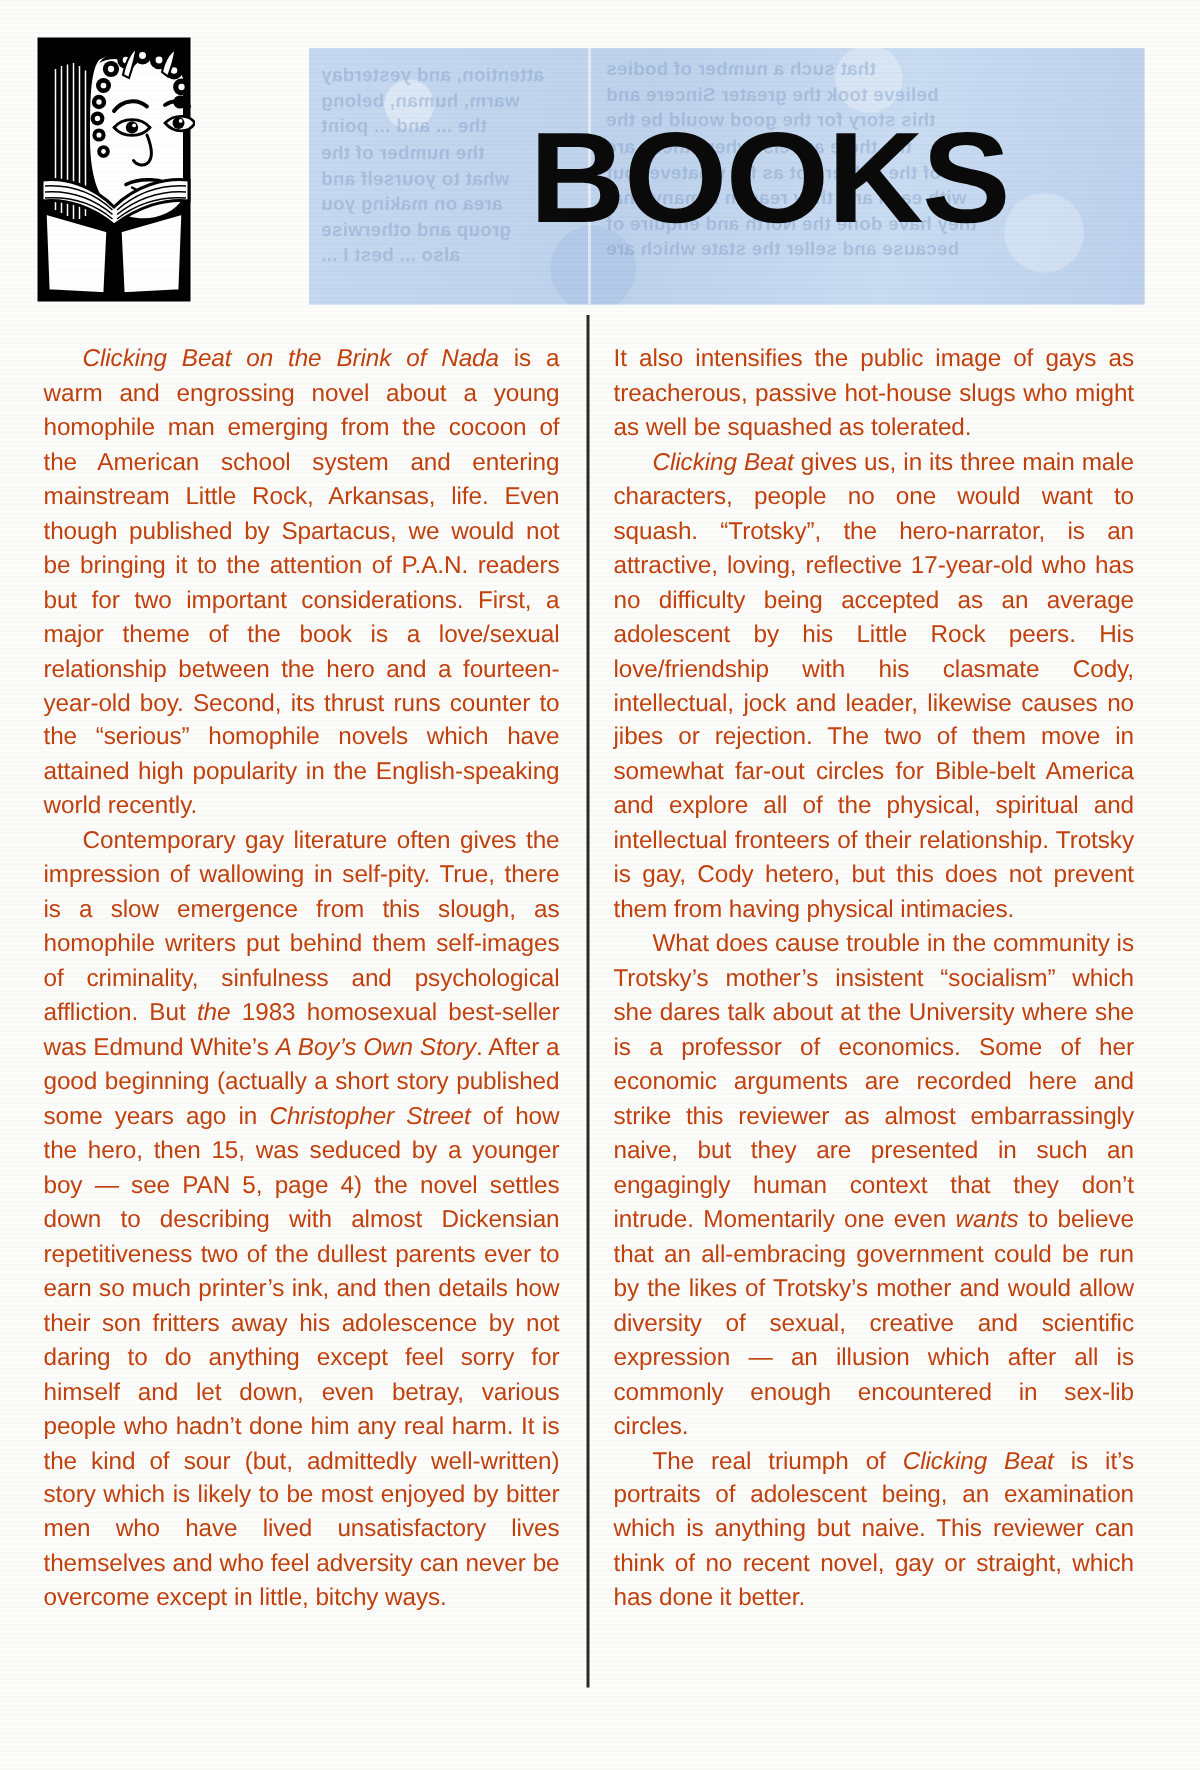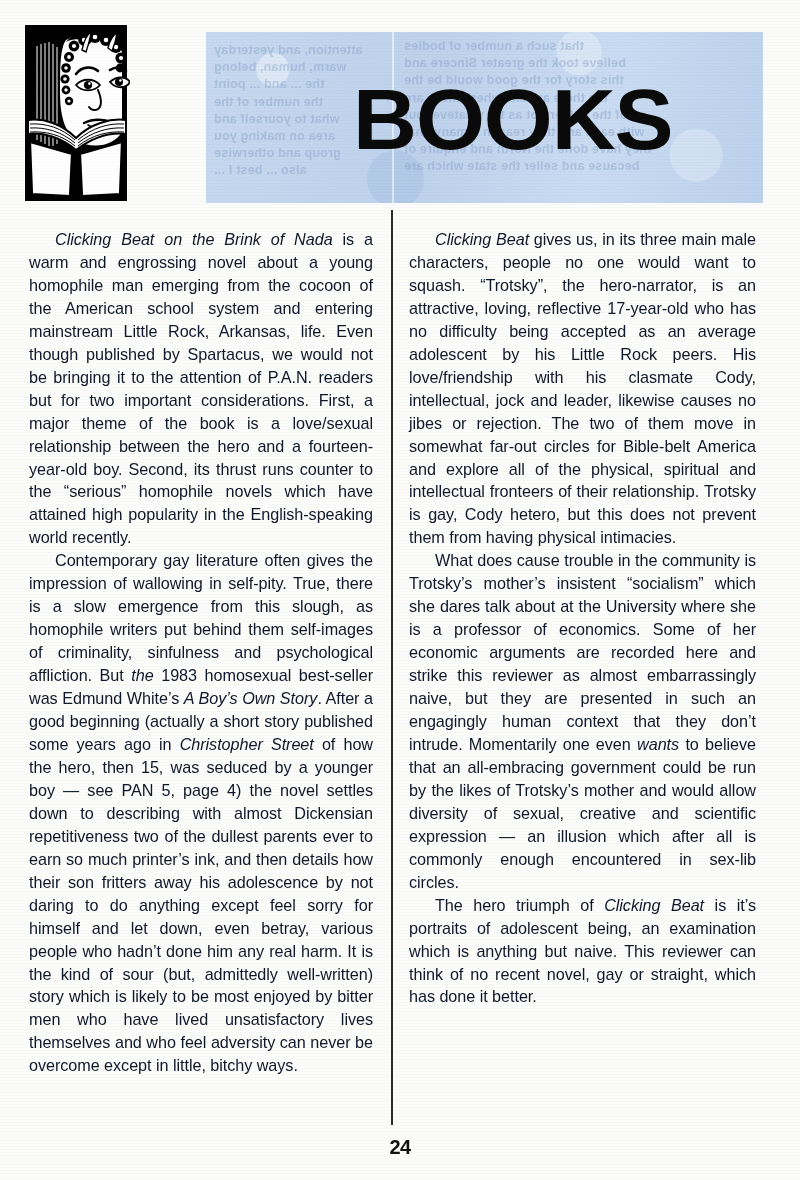--- a/index.html
+++ b/index.html
@@ -109,21 +109,21 @@
     left: 0;
     top: 228px;
     width: 800px;
   }
   .column {
     position: absolute;
     top: 0;
     font-family: "Liberation Sans", sans-serif;
     font-size: 16.2px;
     line-height: 22.95px;
-    color: #0f172a;
+    color: #c2410c;
     text-align: justify;
     text-justify: inter-word;
     font-weight: 500;
     letter-spacing: -0.05px;
   }
   #col-left  { left: 29px;  width: 344px; }
   #col-right { left: 409px; width: 347px; }
 
   .column p {
     margin: 0;
@@ -283,22 +283,22 @@
   </div>
 
   <div id="col-rule"></div>
 
   <div id="body-columns">
     <div class="column" id="col-left">
         <p><i>Clicking Beat on the Brink of Nada</i><span> is a warm and engrossing novel about a young homophile man emerging from the cocoon of the American school system and entering mainstream Little Rock, Arkansas, life. Even though published by Spartacus, we would not be bringing it to the attention of P.A.N. readers but for two important considerations. First, a major theme of the book is a love/sexual relationship between the hero and a fourteen-year-old boy. Second, its thrust runs counter to the “serious” homophile novels which have attained high popularity in the English-speaking world recently.</span></p>
         <p><span>Contemporary gay literature often gives the impression of wallowing in self-pity. True, there is a slow emergence from this slough, as homophile writers put behind them self-images of criminality, sinfulness and psychological affliction. But </span><i>the</i><span> 1983 homosexual best-seller was Edmund White’s </span><i>A Boy’s Own Story</i><span>. After a good beginning (actually a short story published some years ago in </span><i>Christopher Street</i><span> of how the hero, then 15, was seduced by a younger boy — see PAN 5, page 4) the novel settles down to describing with almost Dickensian repetitiveness two of the dullest parents ever to earn so much printer’s ink, and then details how their son fritters away his adolescence by not daring to do anything except feel sorry for himself and let down, even betray, various people who hadn’t done him any real harm. It is the kind of sour (but, admittedly well-written) story which is likely to be most enjoyed by bitter men who have lived unsatisfactory lives themselves and who feel adversity can never be overcome except in little, bitchy ways.</span></p>
       </div>
     <div class="column" id="col-right">
+        <p class="noindent"><span>It also intensifies the public image of gays as treacherous, passive hot-house slugs who might as well be squashed as tolerated.</span></p>
         <p><i>Clicking Beat</i><span> gives us, in its three main male characters, people no one would want to squash. “Trotsky”, the hero-narrator, is an attractive, loving, reflective 17-year-old who has no difficulty being accepted as an average adolescent by his Little Rock peers. His love/friendship with his clasmate Cody, intellectual, jock and leader, likewise causes no jibes or rejection. The two of them move in somewhat far-out circles for Bible-belt America and explore all of the physical, spiritual and intellectual fronteers of their relationship. Trotsky is gay, Cody hetero, but this does not prevent them from having physical intimacies.</span></p>
         <p><span>What does cause trouble in the community is Trotsky’s mother’s insistent “socialism” which she dares talk about at the University where she is a professor of economics. Some of her economic arguments are recorded here and strike this reviewer as almost embarrassingly naive, but they are presented in such an engagingly human context that they don’t intrude. Momentarily one even </span><i>wants</i><span> to believe that an all-embracing government could be run by the likes of Trotsky’s mother and would allow diversity of sexual, creative and scientific expression — an illusion which after all is commonly enough encountered in sex-lib circles.</span></p>
-        <p><span>The hero triumph of </span><i>Clicking Beat</i><span> is it’s portraits of adolescent being, an examination which is anything but naive. This reviewer can think of no recent novel, gay or straight, which has done it better.</span></p>
+        <p><span>The real triumph of </span><i>Clicking Beat</i><span> is it’s portraits of adolescent being, an examination which is anything but naive. This reviewer can think of no recent novel, gay or straight, which has done it better.</span></p>
       </div>
   </div>
 
-  <div id="folio">24</div>
 
   <div id="grain"></div>
 </div>
 
 </body></html>

